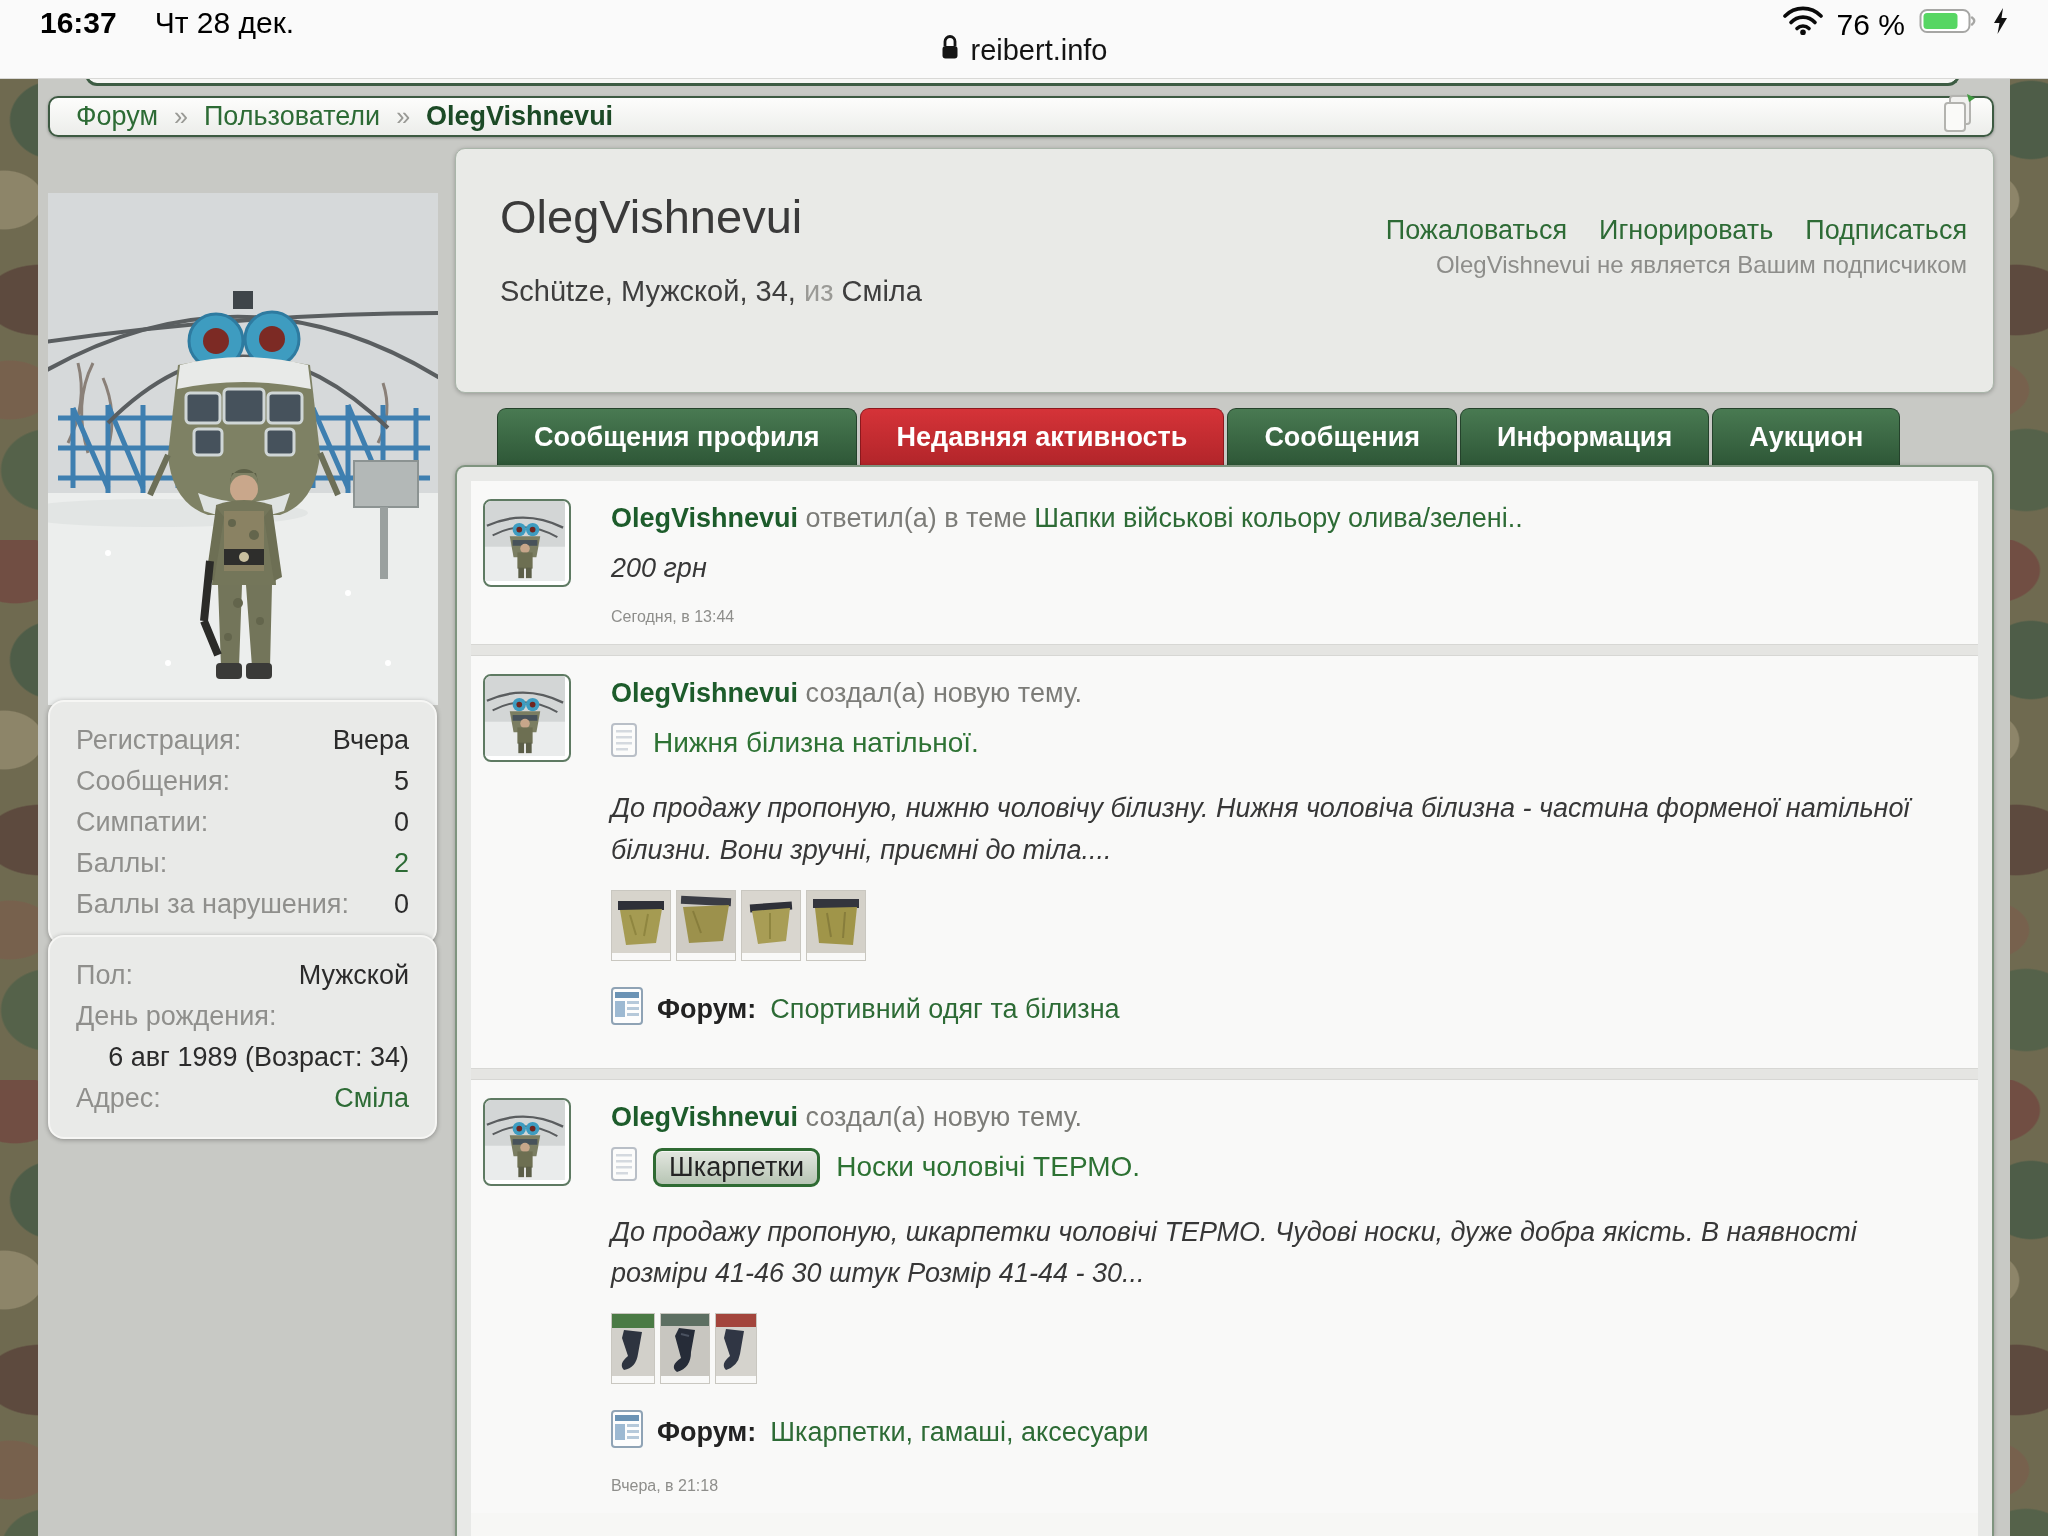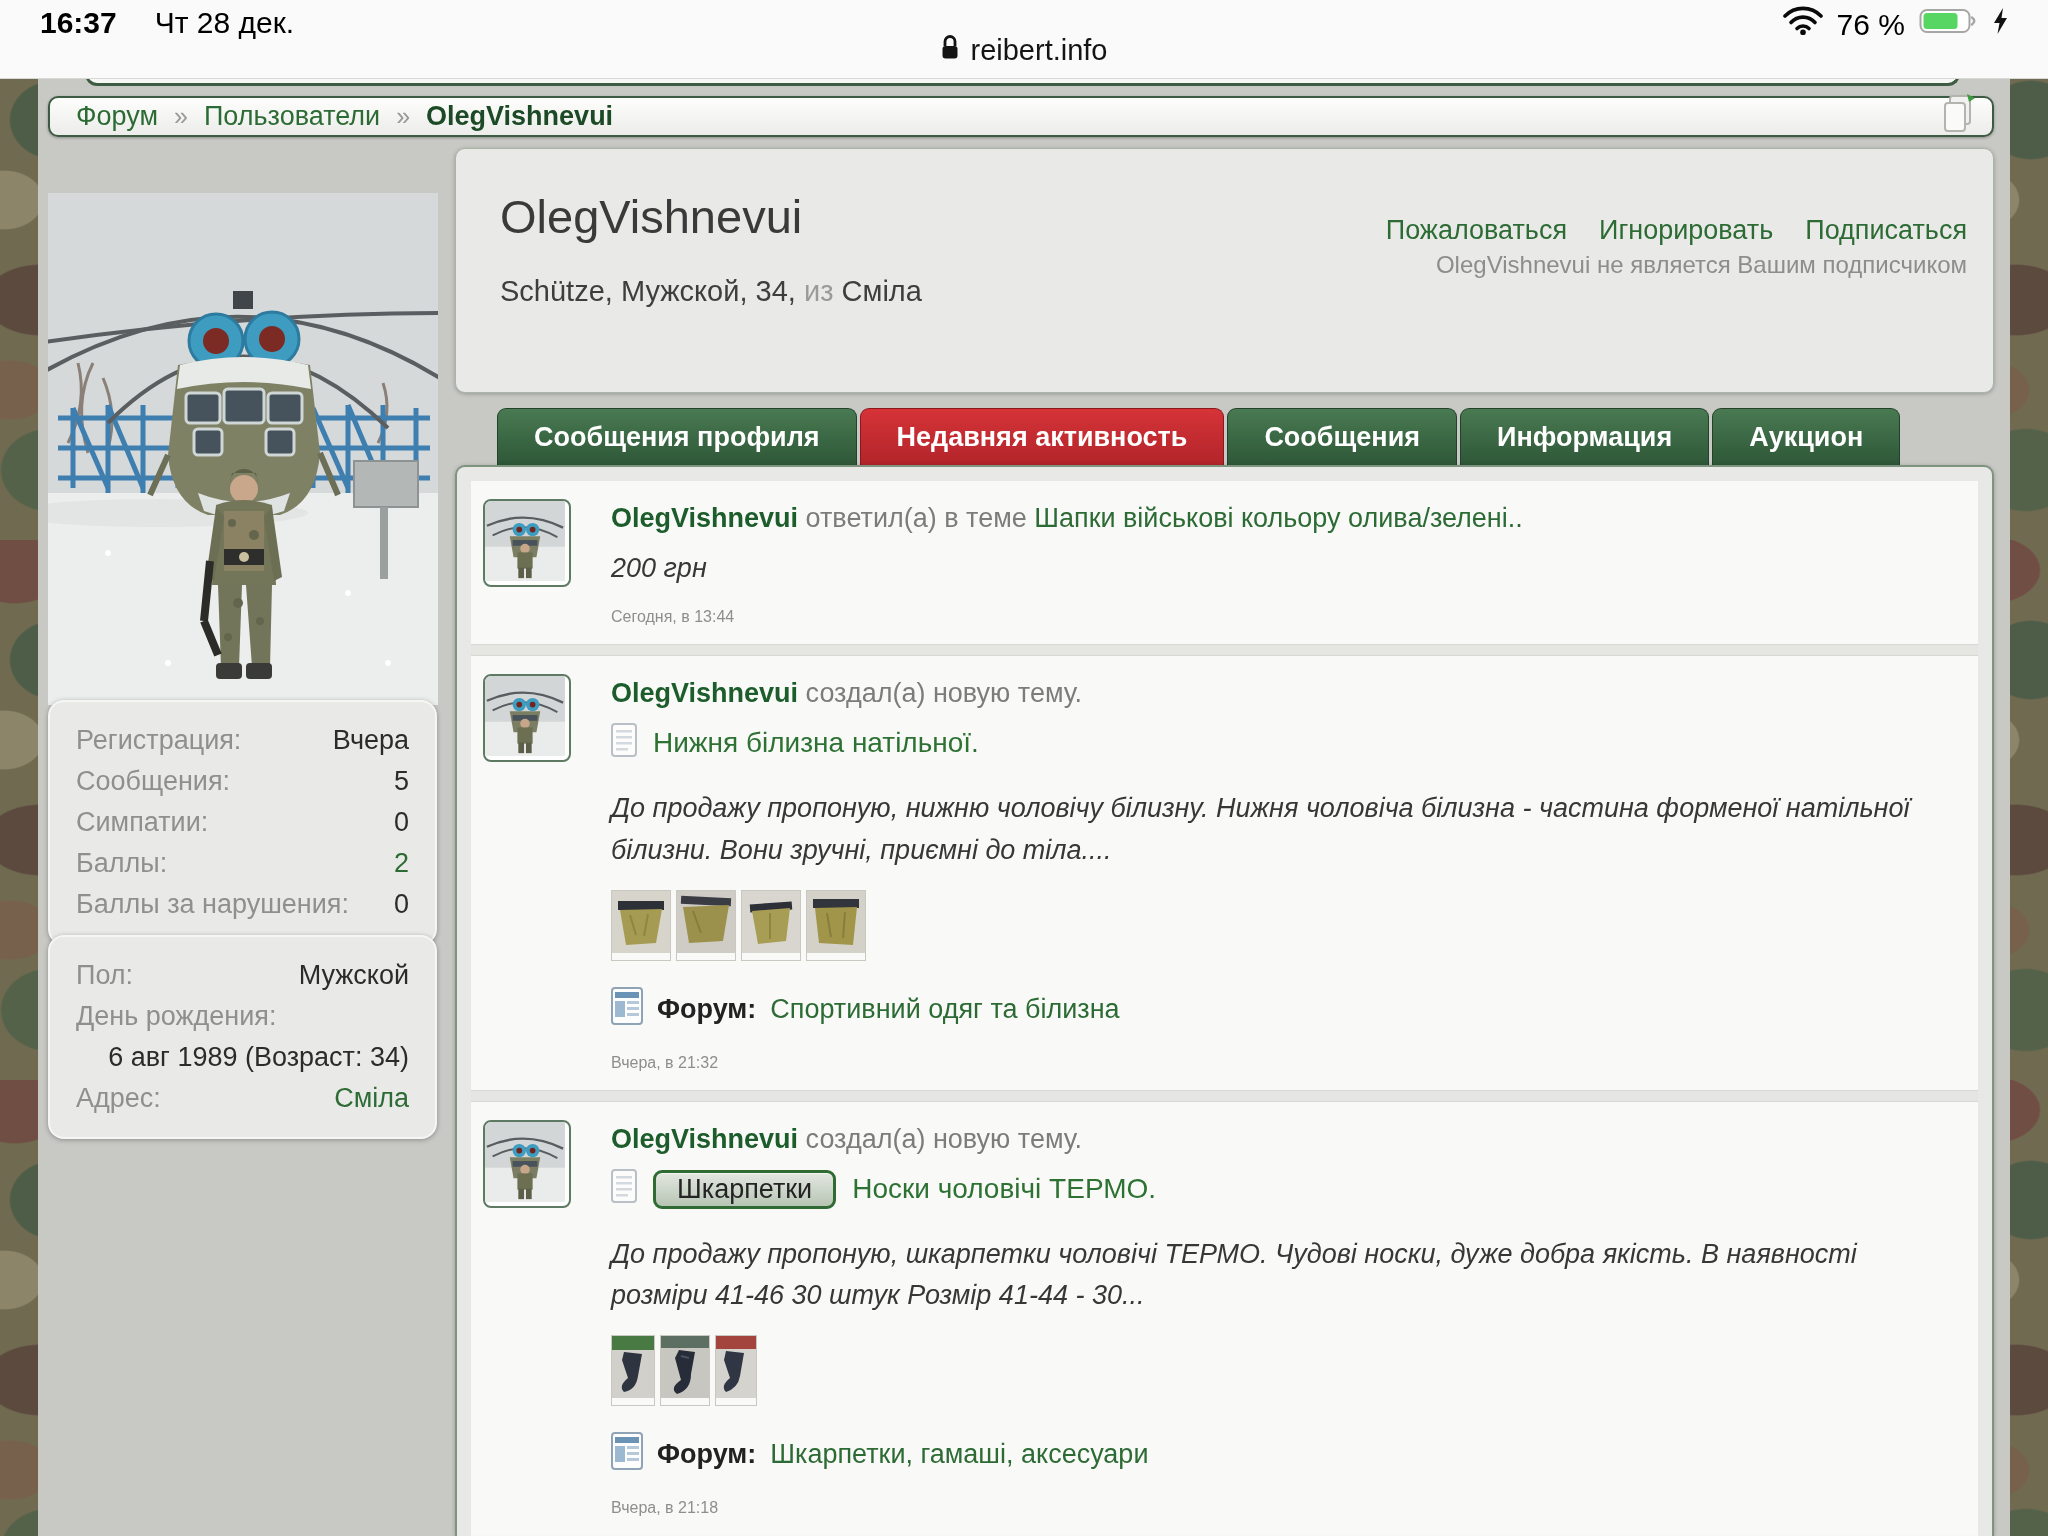--- a/index.html
+++ b/index.html
@@ -84,21 +84,21 @@
   .avatar{width:84px;height:84px;flex:0 0 84px;border:2px solid #5e7a62;border-radius:8px;
           overflow:hidden;background:#fff;}
   .avatar svg{display:block;}
   .i-content{flex:1;min-width:0;font-size:27px;color:#3a3a3a;}
   .i-head{margin:4px 0 14px;}
   .user-link{color:#1d5c2b;font-weight:bold;text-decoration:none;}
   .action-text{color:#7c7c78;}
   .topic-link{color:#2d6b35;text-decoration:none;}
   .i-title{display:flex;align-items:center;gap:16px;margin:0 0 24px;}
   .title-link{color:#2d7233;font-size:28px;text-decoration:none;}
-  .badge{display:inline-block;padding:1px 21px;border:3px solid #2f6b33;border-radius:9px;
+  .badge{display:inline-block;padding:1px 13px;border:3px solid #2f6b33;border-radius:9px;
          background:linear-gradient(#e3e7e0,#b7c5b4);color:#242424;font-size:27px;
          box-shadow:inset 0 1px 0 #f4f6f2;}
   .i-body{font-style:italic;line-height:1.55;margin:0 0 18px;color:#373737;}
   .thumbs{display:flex;gap:5px;align-items:flex-start;margin:0 0 26px;}
   .thumb{display:block;border:1px solid #c9c7c0;}
   .i-forum{display:flex;align-items:center;gap:14px;margin:0 0 22px;}
   .forum-label{color:#222;font-weight:bold;}
   .forum-link{color:#2d6b35;text-decoration:none;}
   .i-time{font-size:16px;color:#8e8e8b;margin:0 0 4px;}
   .sep{height:10px;background:#e5e5e2;border-top:1px solid #d7d7d4;border-bottom:1px solid #d7d7d4;}
@@ -419,21 +419,20 @@
                     <rect x="4" y="5" width="24" height="6" fill="#6b93b5"></rect>
                     <rect x="4" y="14" width="10" height="16" fill="#9db9d2"></rect>
                     <rect x="16" y="14" width="12" height="3" fill="#b6c9da"></rect>
                       <rect x="16" y="20" width="12" height="3" fill="#b6c9da"></rect>
                       <rect x="16" y="26" width="12" height="3" fill="#b6c9da"></rect>
                   </svg>
                 </span>
                 <span class="forum-label">Форум:</span>
                 <a class="forum-link">Спортивний одяг та білизна</a>
               </div>
-              <div class="i-time">Вчера, в 21:32</div>
             </div>
           </div>
           <div class="sep"></div>
 
           <div class="item">
             <div class="avatar">
               <svg width="80" height="80" viewBox="0 0 84 84">
                 <rect width="84" height="84" fill="#d3d6d6"></rect>
                   <rect y="48" width="84" height="36" fill="#eaecec"></rect>
                 <path d="M2,26 Q42,8 82,28" stroke="#5a5d5f" stroke-width="2.5" fill="none"></path>

